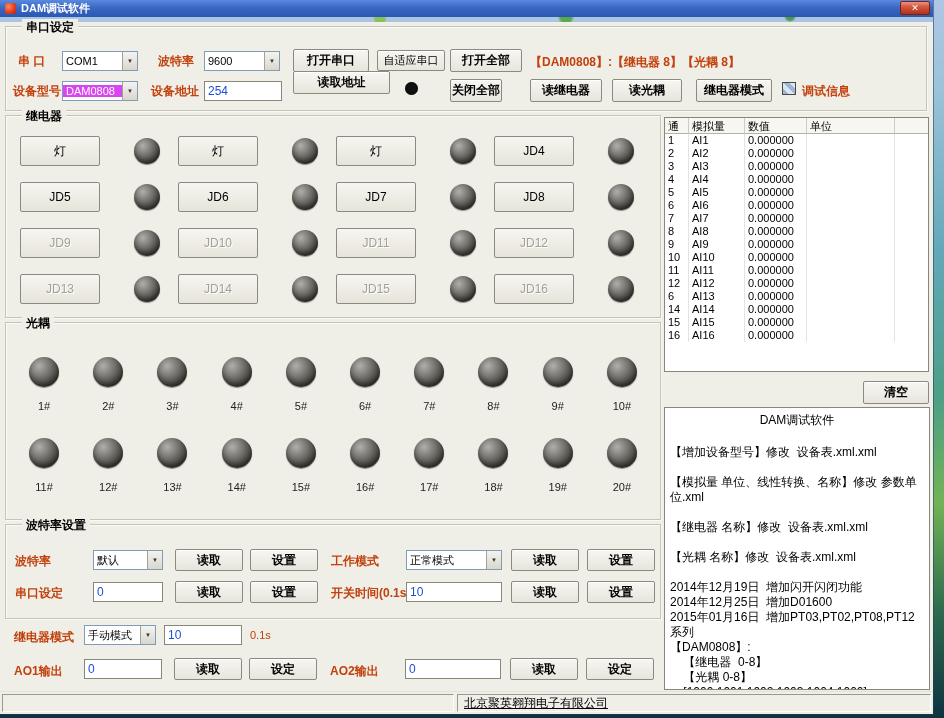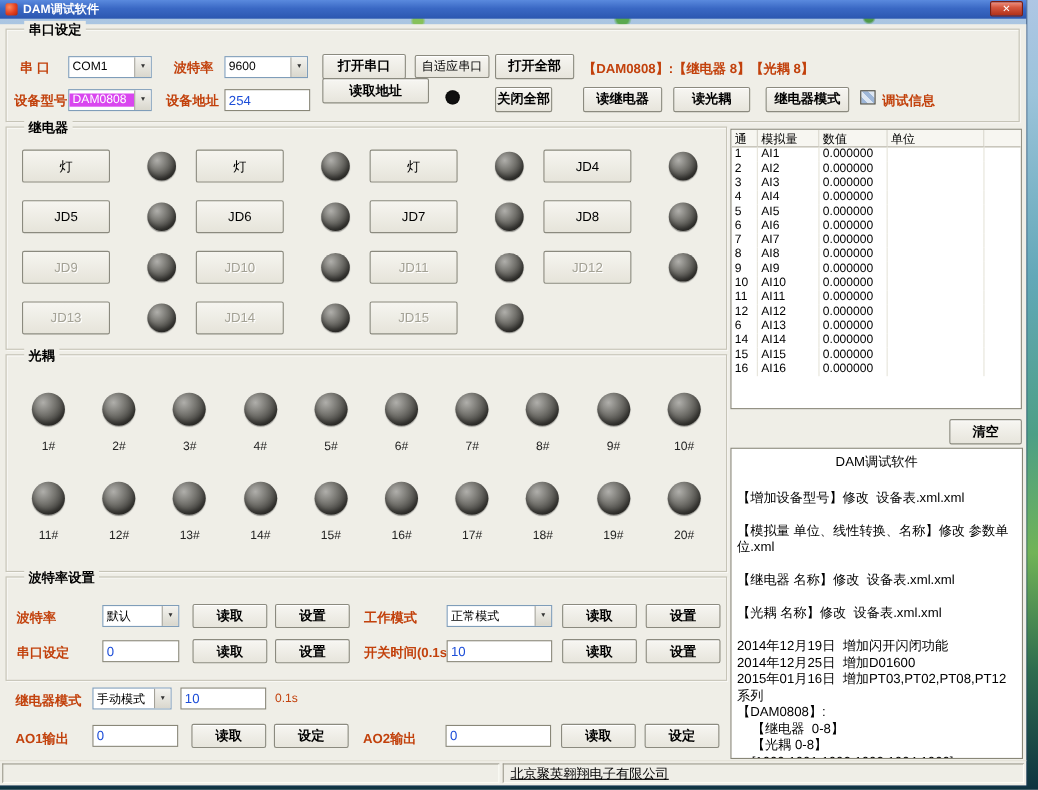--- a/index.html
+++ b/index.html
@@ -206,20 +206,24 @@
           <span class="sphere"></span>
         </div>
         <div class="rcell">
           <button class="relay-btn" data-state="disabled">JD14</button>
           <span class="sphere"></span>
         </div>
         <div class="rcell">
           <button class="relay-btn" data-state="disabled">JD15</button>
           <span class="sphere"></span>
         </div>
+        <div class="rcell">
+          <button class="relay-btn" data-state="disabled">JD16</button>
+          <span class="sphere"></span>
+        </div>
       </div>
     </div>
 
     <div class="group" style="left:5px;top:300px;width:656px;height:198px">
       <span class="legend">光耦</span>
       <div class="orow orow1">
         <div class="ocell">
             <span class="sphere big"></span>
             <span class="olabel">1#</span>
           </div>

